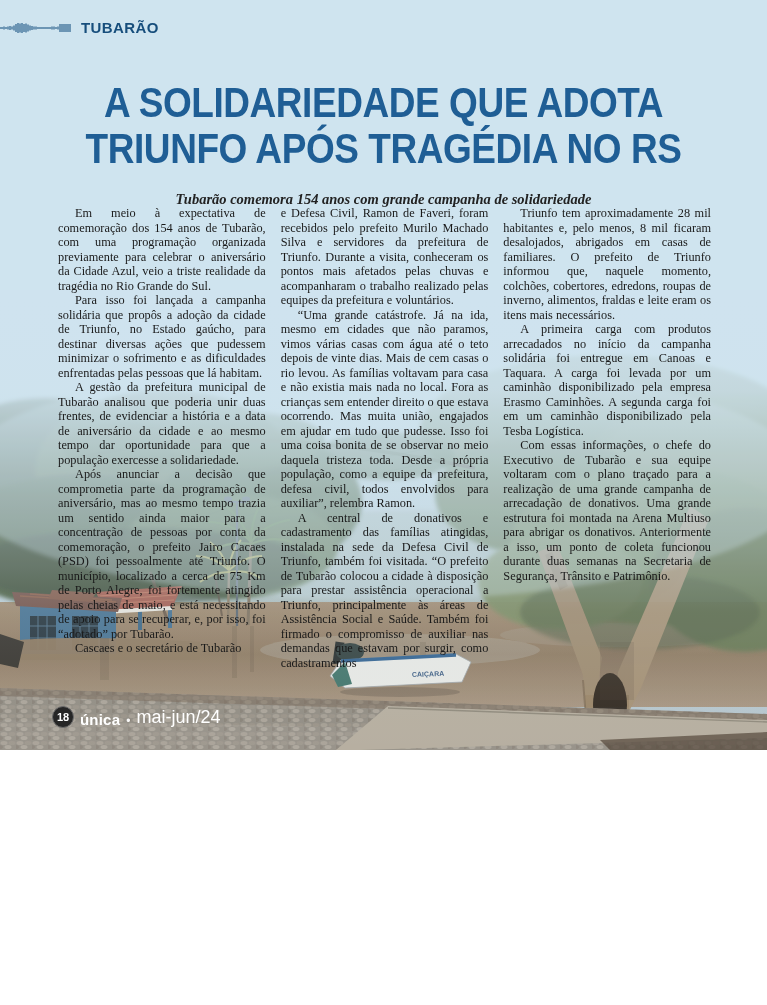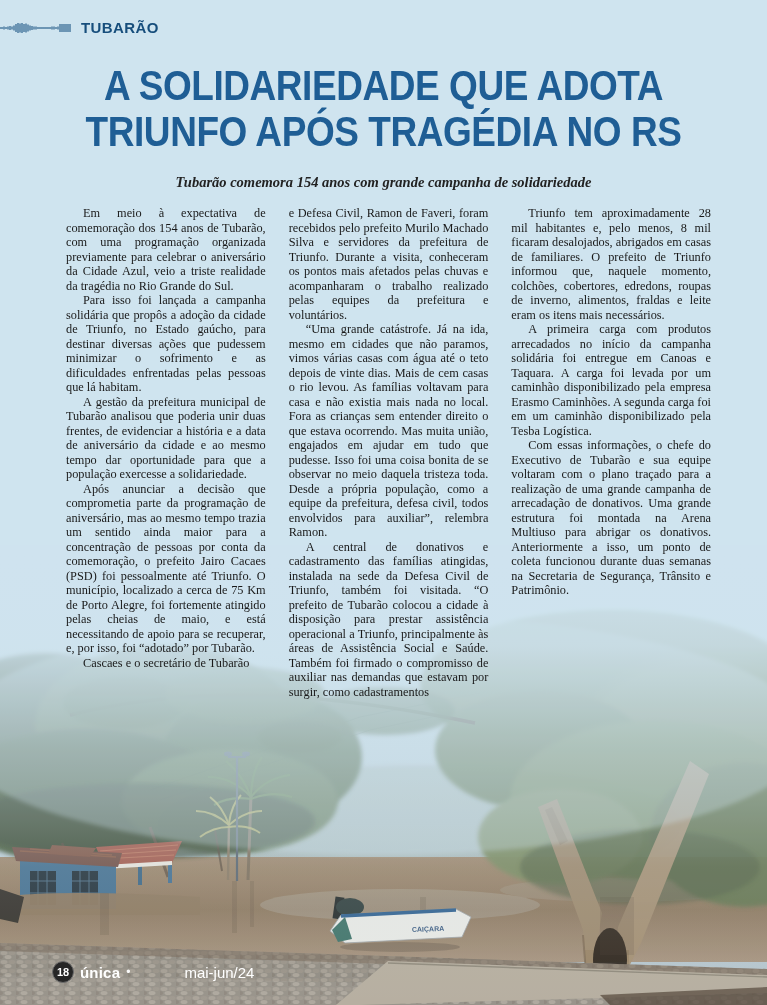--- a/index.html
+++ b/index.html
@@ -1,38 +1,38 @@
 <!DOCTYPE html>
 <html lang="pt"><head>
 <meta charset="utf-8">
 <style>
   html,body{margin:0;padding:0;}
   .page{
     position:relative;
-    width:767px;height:1005px;
+    width:767px;height:750px;
     background:#cfe4ef;
     overflow:hidden;
     font-family:"Liberation Serif", serif;
     text-decoration:underline;
   }
   
   .section-header{
     position:absolute;top:19px;left:0;
     display:flex;align-items:center;gap:7px;
     z-index:5;
   }
   .section-header svg{display:block;}
   .section-label{
     font-family:"Liberation Sans", sans-serif;
     font-weight:bold;font-size:15px;letter-spacing:.4px;
     color:#174e7c;
   }
   
   .headline{
-    position:absolute;top:62px;left:0;width:767px;
+    position:absolute;top:79px;left:0;width:767px;
     text-align:center;z-index:5;
   }
   .headline .title{
     font-family:"Liberation Sans", sans-serif;
     font-weight:700;font-size:43px;line-height:46px;
     color:#1f5e95;
     transform:scaleX(.86);transform-origin:50% 0;
     letter-spacing:-.5px;
   }
   .headline .subtitle{
@@ -42,47 +42,47 @@
     color:#222;
   }
   
   .columns{
     position:absolute;top:206px;left:58px;right:56px;
     display:flex;gap:15px;z-index:4;
   }
   .col{
     flex:1;
     font-size:12.3px;line-height:14.5px;
-    color:#191919;text-align:justify;margin-left:8px;
+    color:#191919;text-align:justify;
   }
   .col p{margin:0;}
   .col p.ind{text-indent:17px;}
   
   .photo{
     position:absolute;left:0;bottom:0;width:767px;height:460px;
     z-index:1;
   }
   .photo svg{display:block;}
   
   .footer{
     position:absolute;left:52px;bottom:22px;
-    display:flex;align-items:center;gap:6px;
+    display:flex;align-items:flex-end;gap:6px;
     z-index:6;
     font-family:"Liberation Sans", sans-serif;
     color:#fff;
   }
   .page-badge{
     width:20px;height:20px;border-radius:50%;
     background:#262626;border:1.5px solid #6b6b6b;
     display:flex;align-items:center;justify-content:center;
     font-size:11px;font-weight:bold;color:#fff;
   }
   .mag-name{font-weight:bold;font-size:15px;letter-spacing:.2px;}
   .footer .sep{font-size:12px;opacity:.95;}
-  .issue{font-size:15px;margin-left:48px;}
+  .issue{font-size:18px;}
 </style>
 </head>
 <body>
 
 <div class="page">
 
   <div class="section-header">
     <svg width="74" height="16" viewBox="0 0 74 16" aria-hidden="true">
       <path d="M0 7v2M2 7v2M4 6.5v3M6 7v2M8 6.5v3M10 6v4M12 6.5v3M14 5.5v5M16 4v8M18 3v10M20 3.5v9M22 3v10M24 4v8M26 3.5v9M28 4.5v7M30 5.5v5M32 6v4M34 6.5v3M36 6.5v3M38 7v2M40 7v2M42 7v2M44 7v2M46 7v2M48 7v2M50 7v2M52 6.5v3M54 6.5v3M56 7v2M58 6.5v3M60 4v8M62 4v8M64 4v8M66 4v8M68 4v8M70 4v8" stroke="#1d5583" stroke-width="1.1" fill="none"></path>
     </svg>

